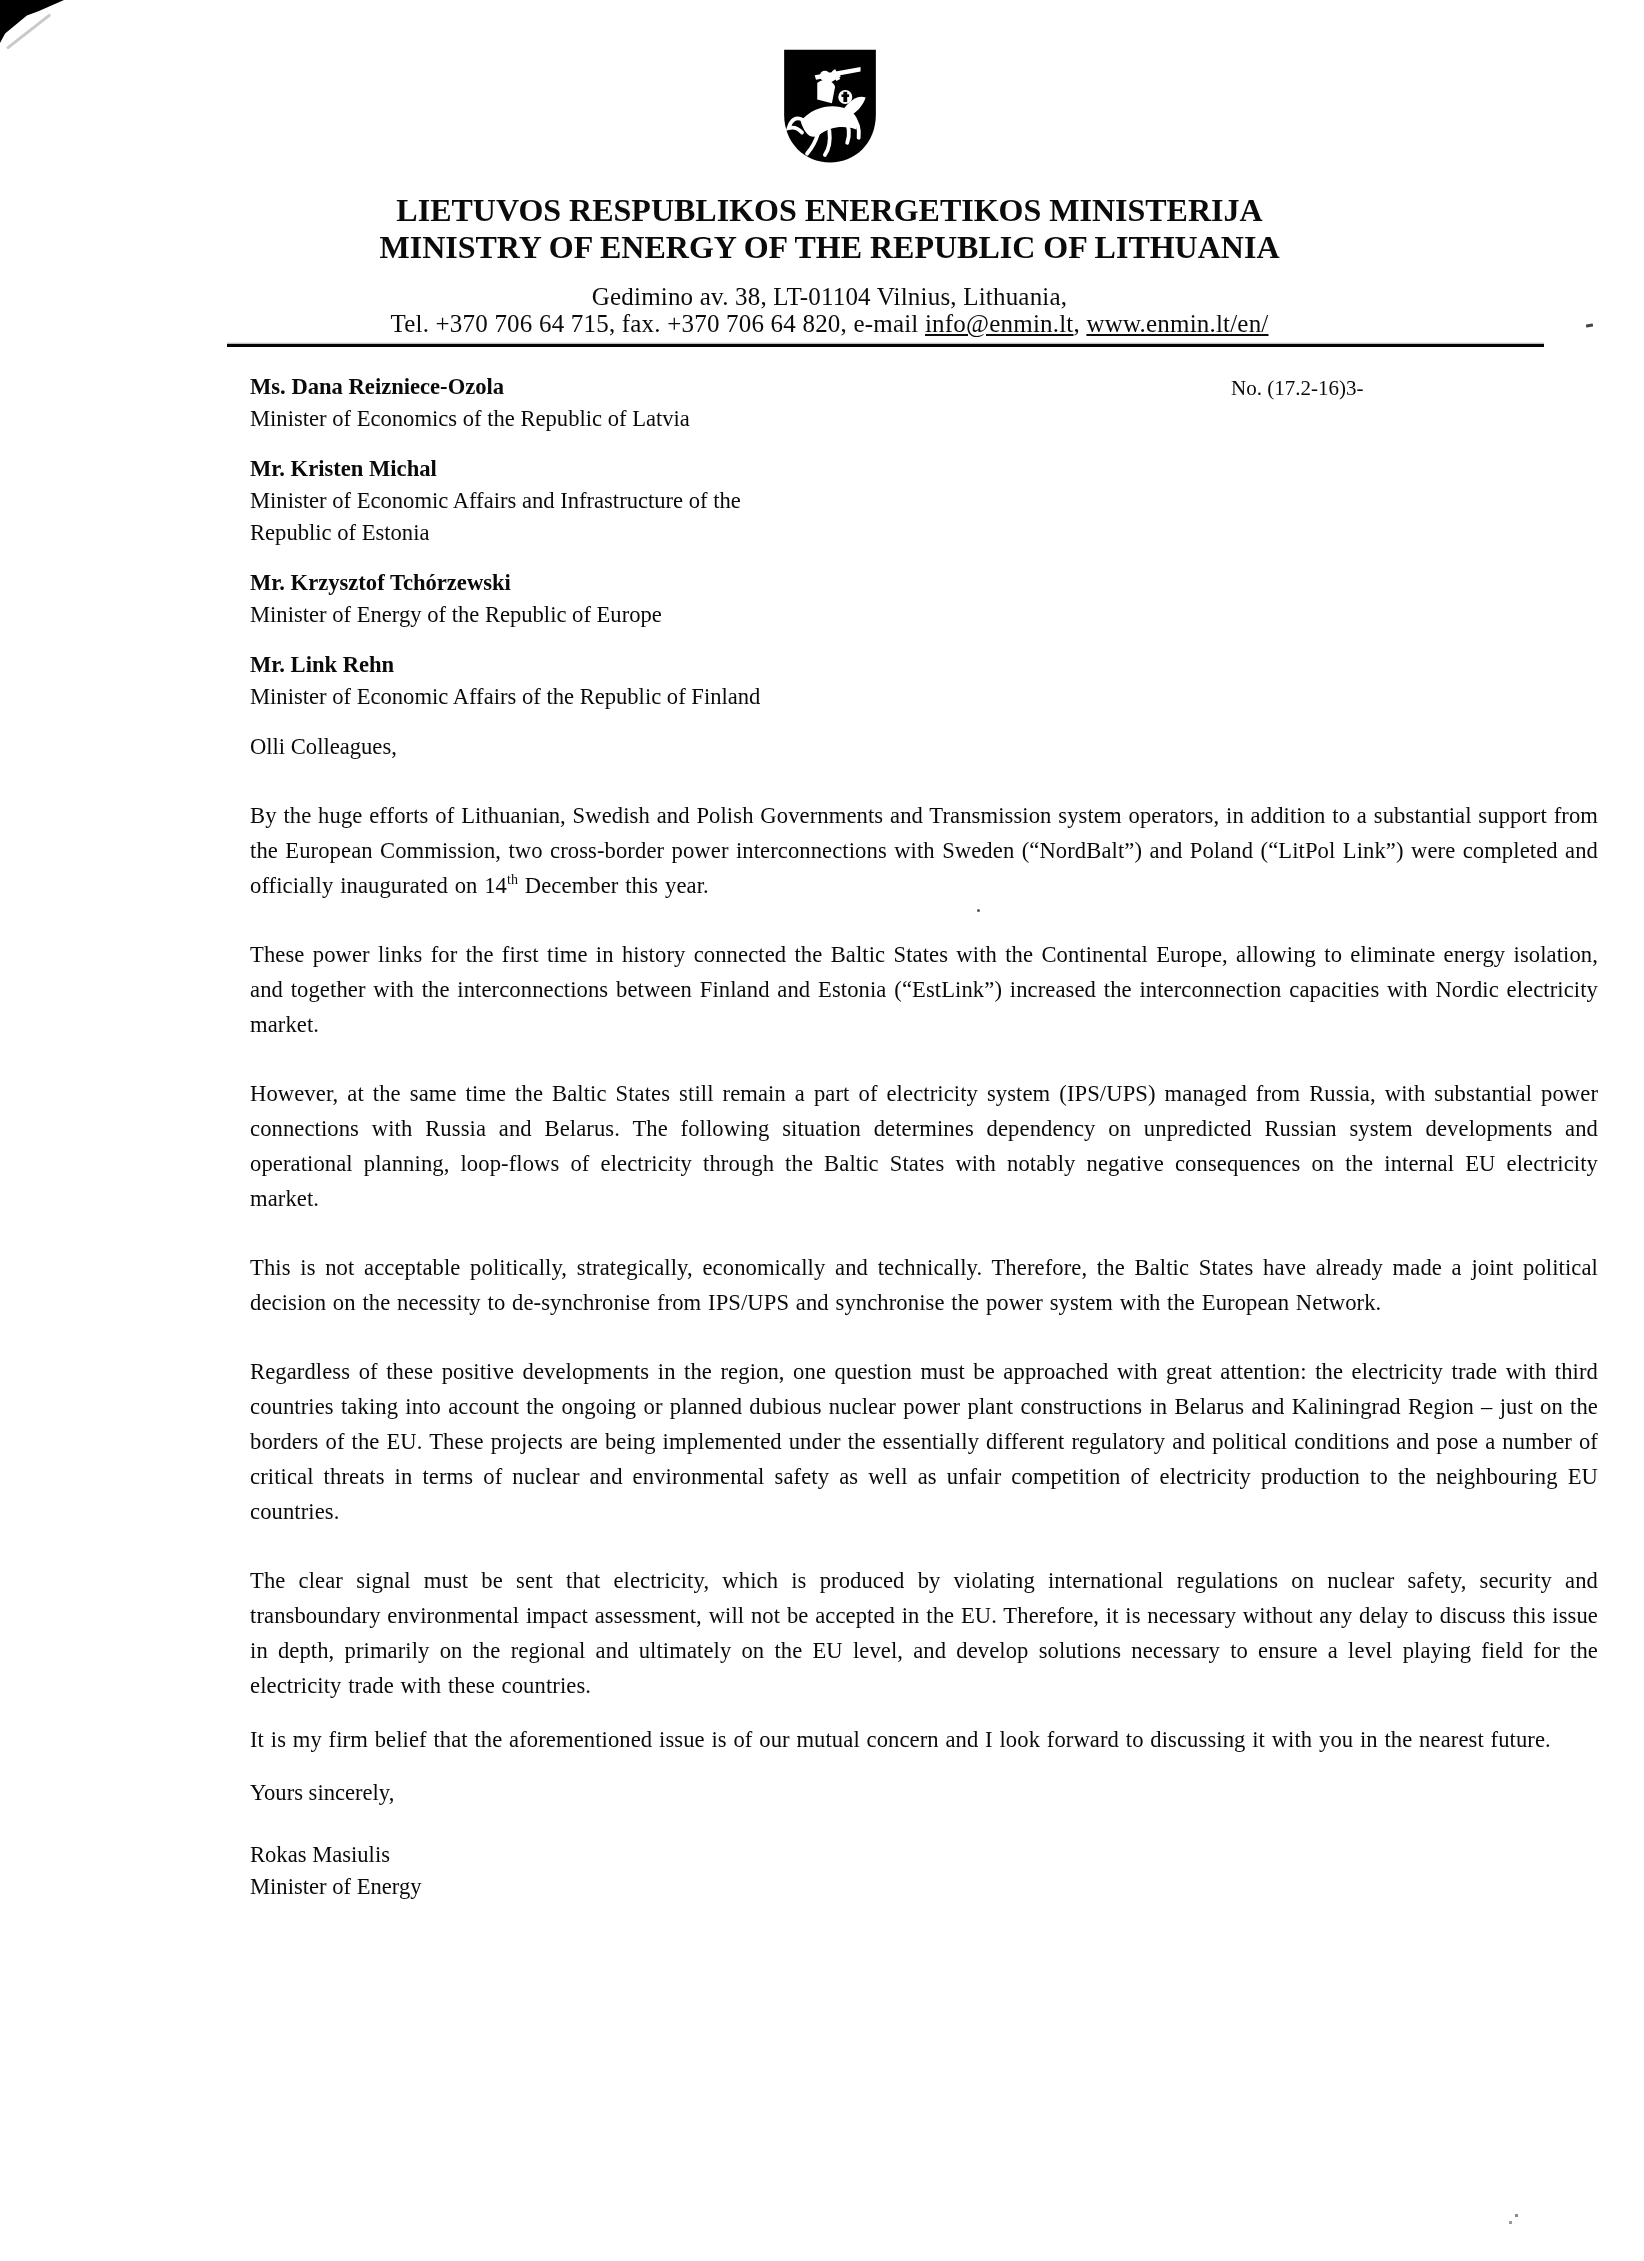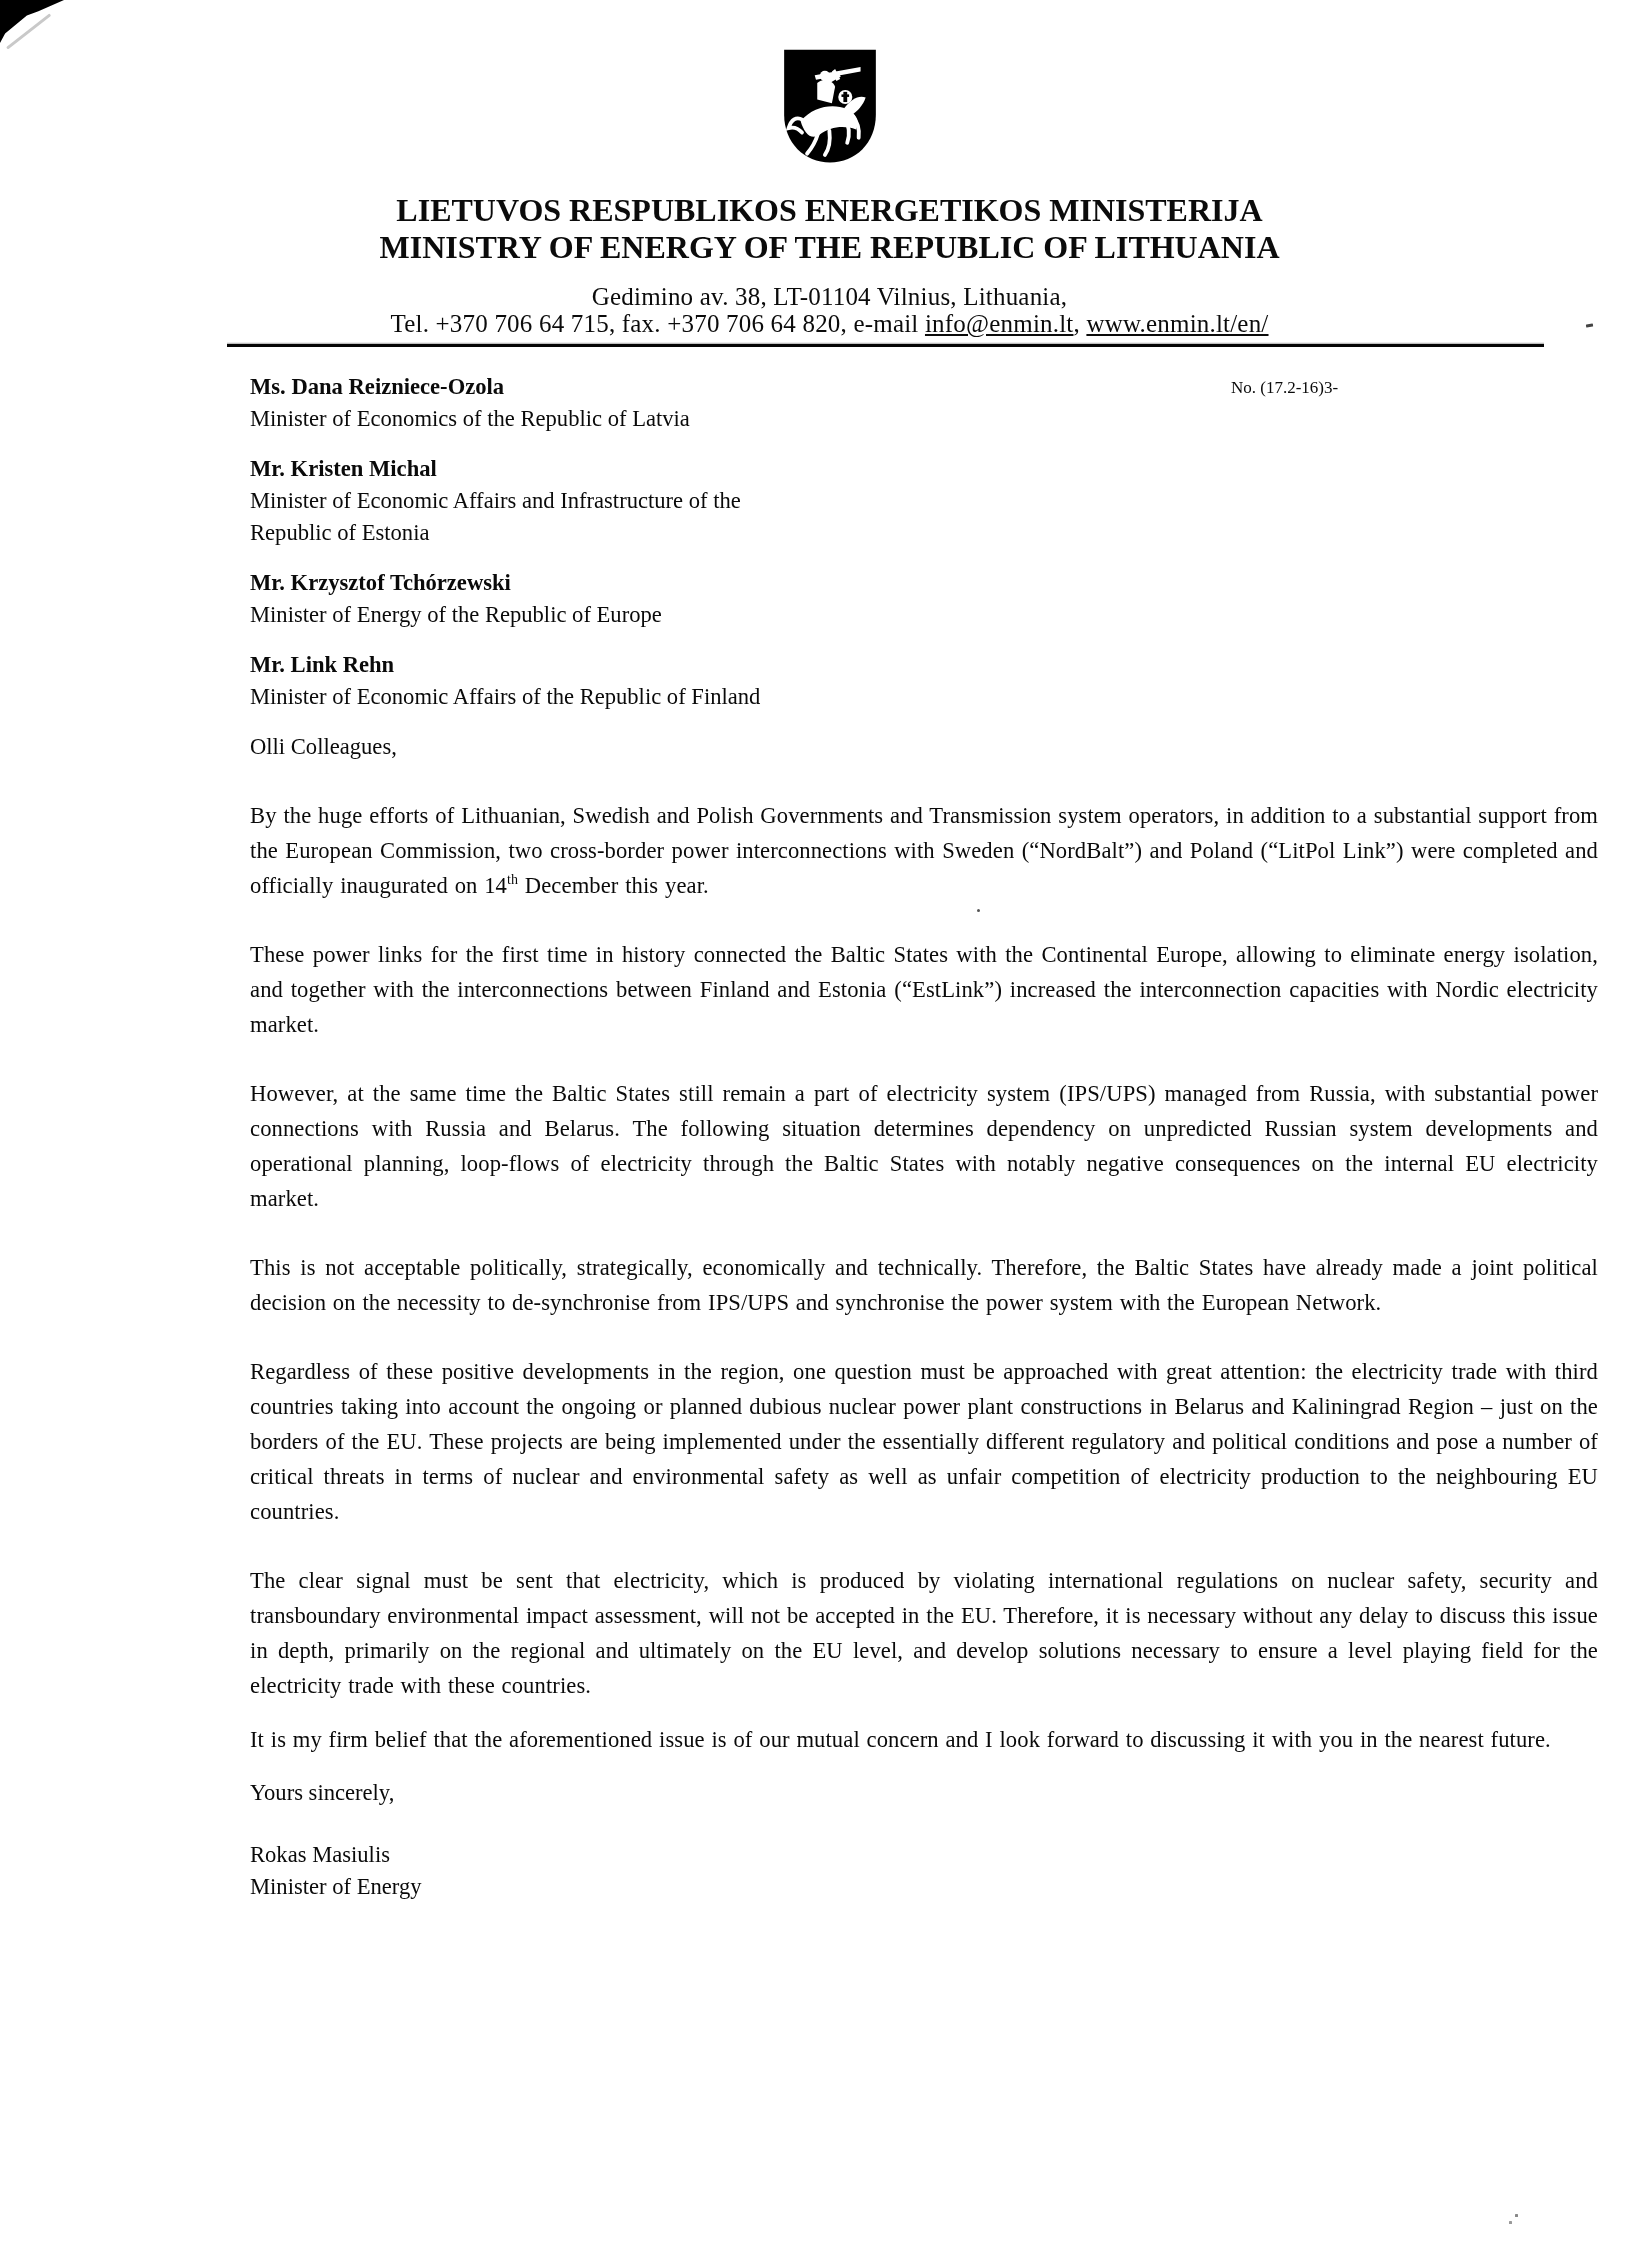--- a/index.html
+++ b/index.html
@@ -54,21 +54,21 @@
 
   
   .content {
     position: absolute; top: 371px; left: 250px;
     width: 1348px;
     font-size: 22.6px;
     color: #0a0a0a;
   }
   .ref-number {
     position: absolute; top: 1.3px; left: 981px;
-    font-size: 17px; line-height: 32px; white-space: nowrap;
+    font-size: 21px; line-height: 32px; white-space: nowrap;
   }
   .recipient { line-height: 32px; margin-bottom: 18px; }
   .recipient .r-name { font-weight: bold; }
   .salutation { margin-top: 1.3px; line-height: 32px; margin-bottom: 35px; }
   .body-par {
     text-align: justify;
     line-height: 35px;
     margin-bottom: 34px;
     letter-spacing: 0.1px;
     word-spacing: 1px;

